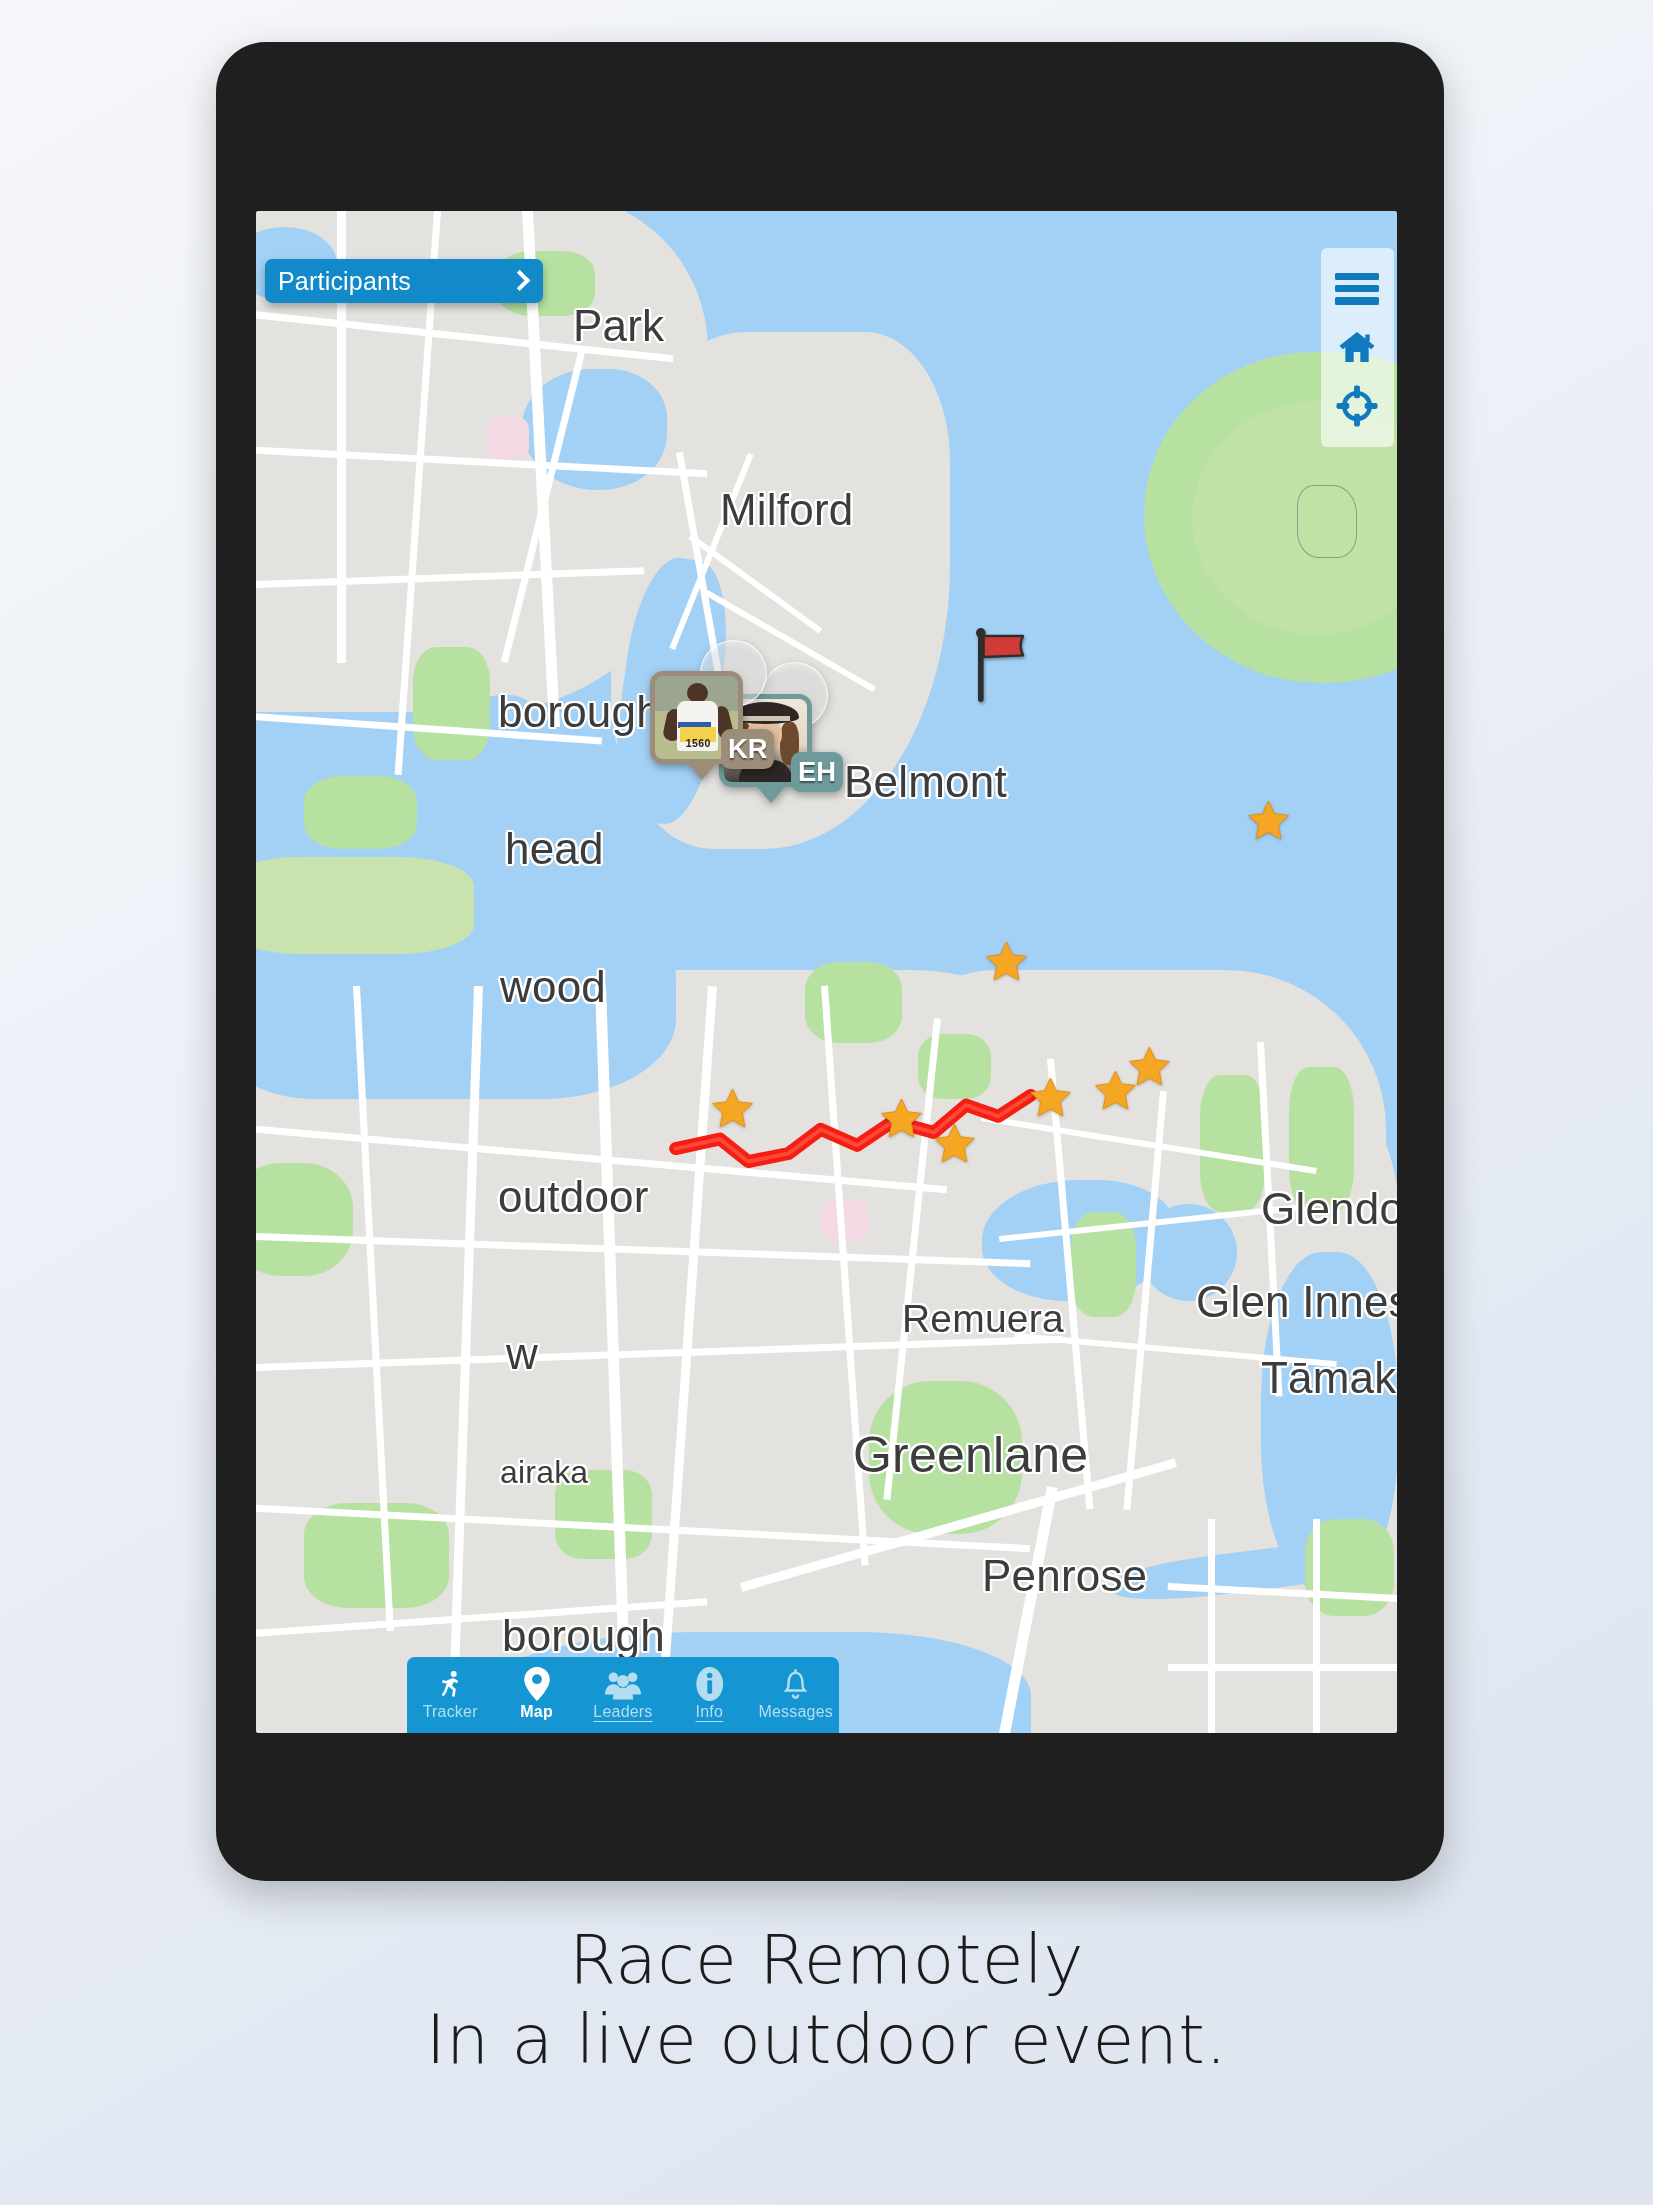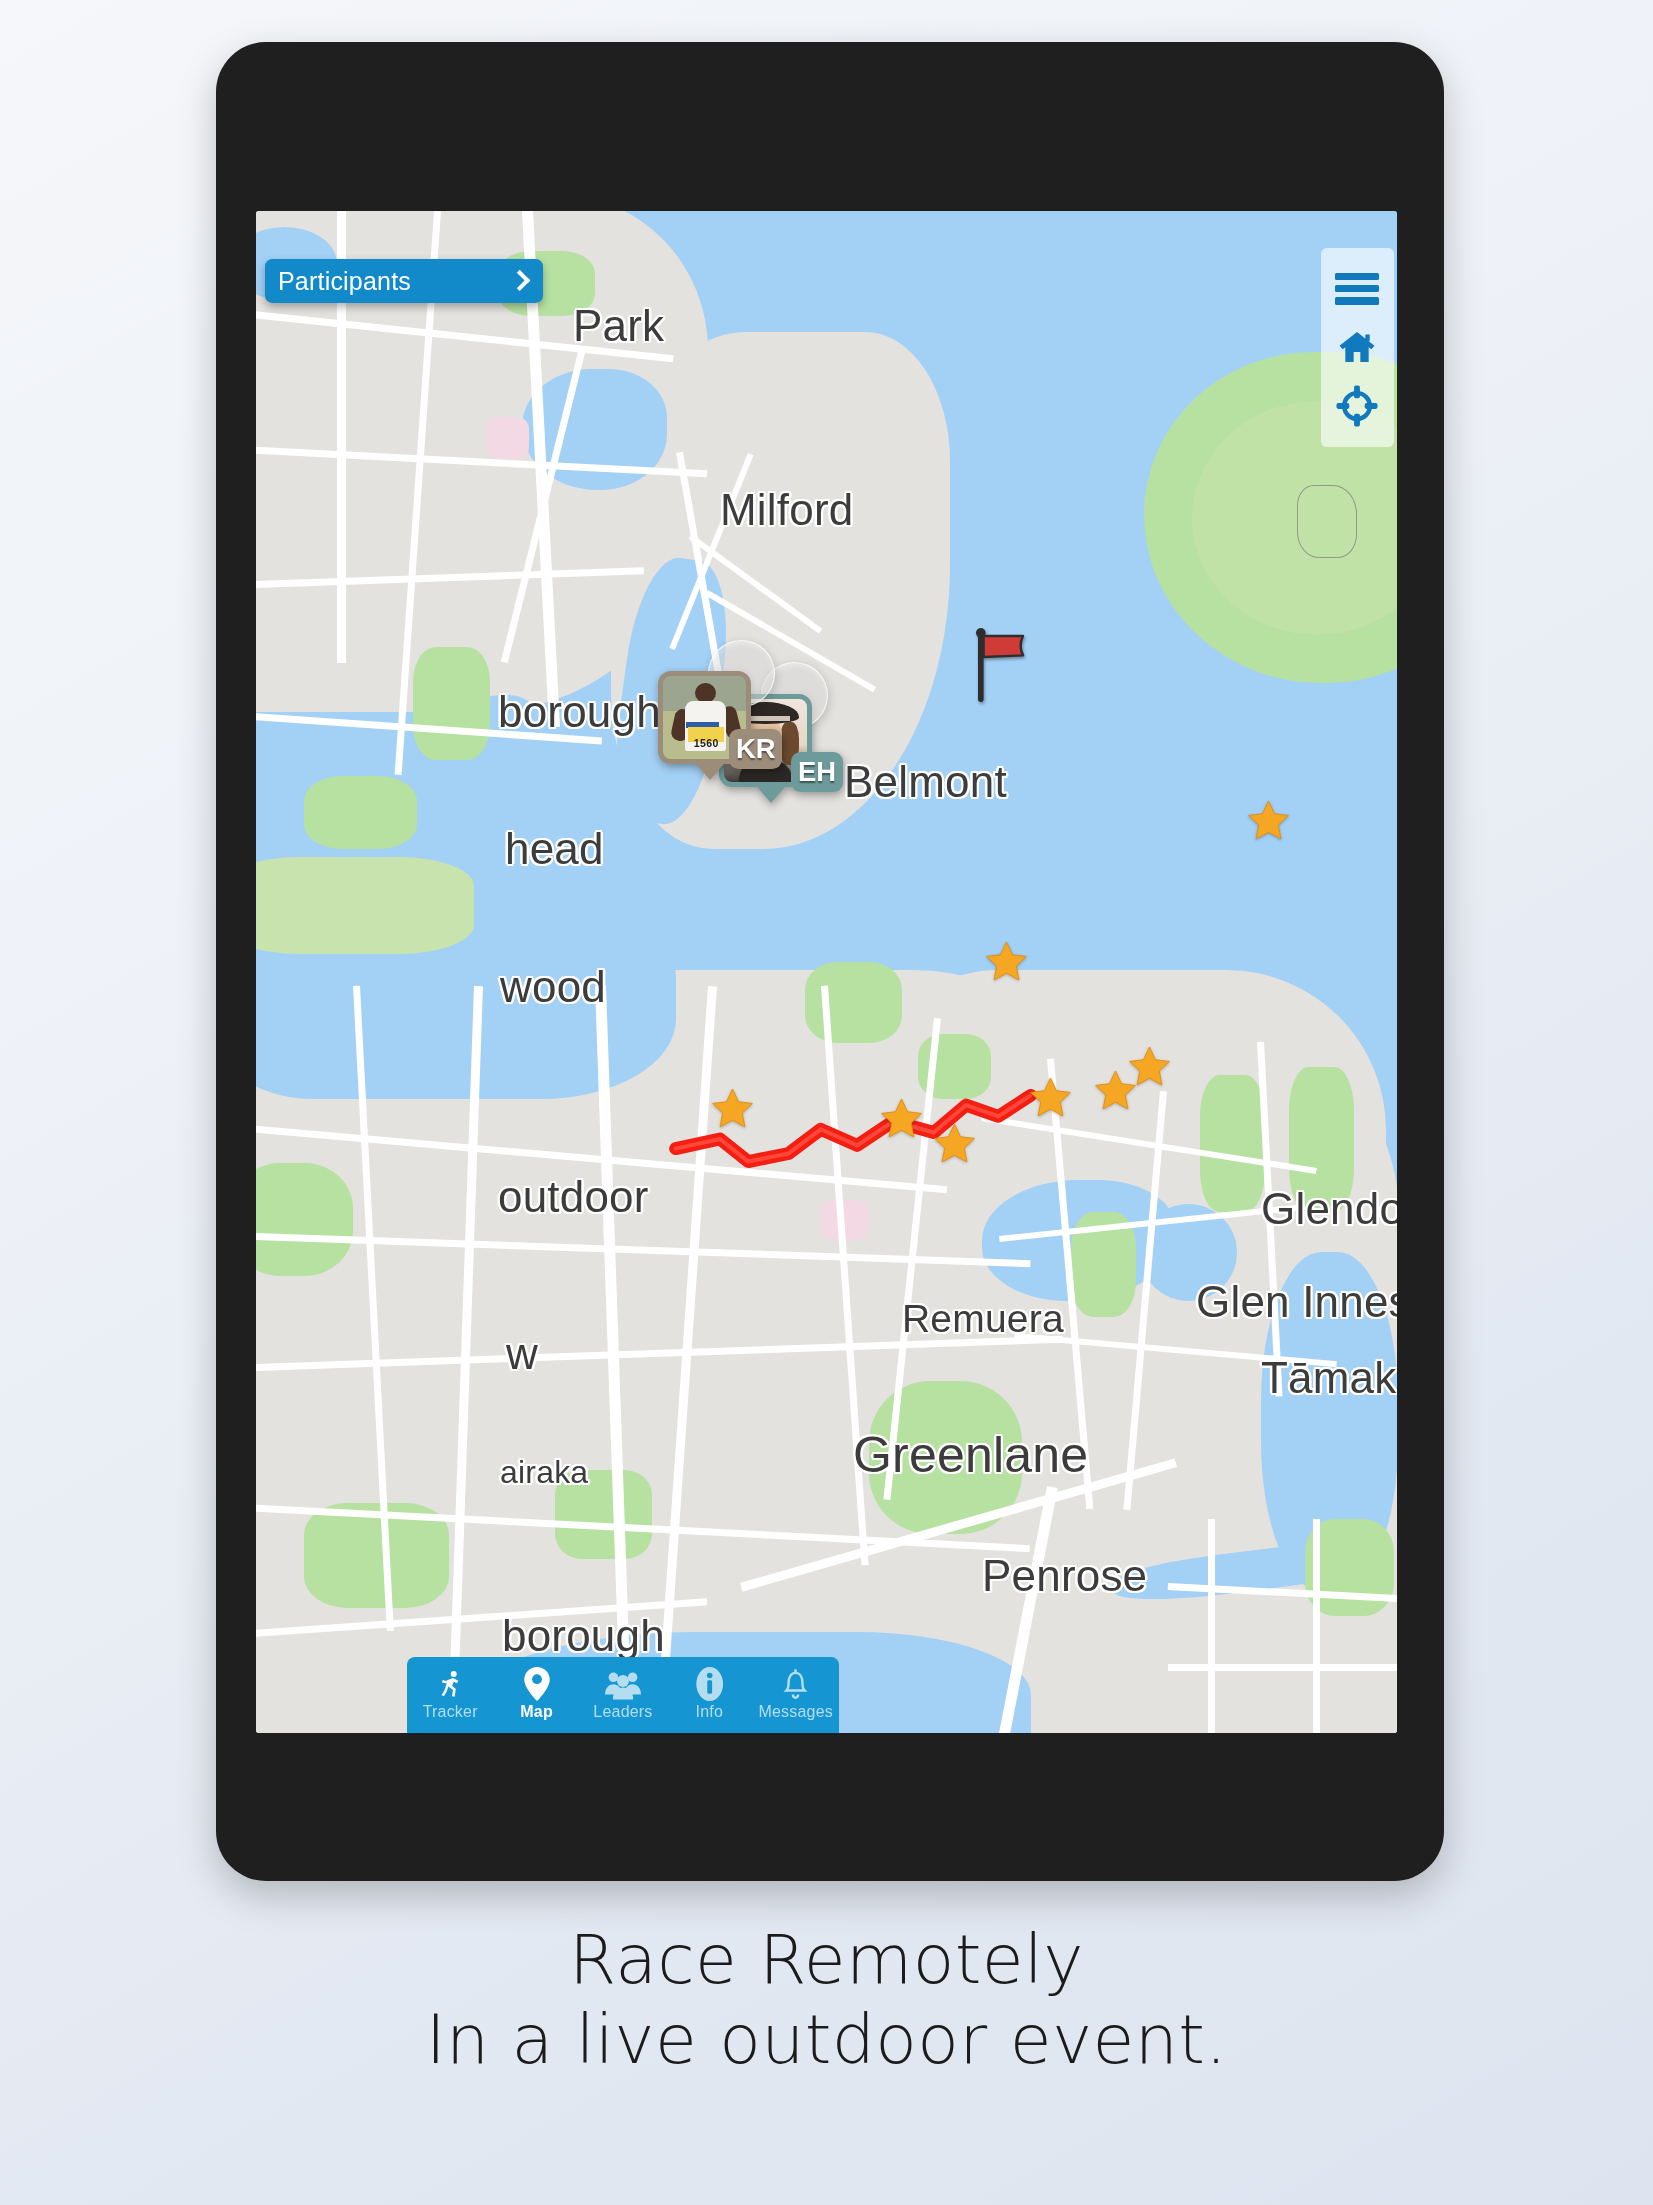--- a/index.html
+++ b/index.html
@@ -128,21 +128,21 @@
   #bottom-nav{
     position:absolute;left:151px;bottom:0;width:432px;height:76px;
     background:#1595d2;border-radius:8px 8px 0 0;
     display:flex;align-items:center;justify-content:space-around;
   }
   .navitem{display:flex;flex-direction:column;align-items:center;gap:1.6px;width:81px;cursor:pointer;}
   .navitem .nicon{height:32px;display:flex;align-items:flex-end;justify-content:center;}
   .navitem .nlabel{font-size:16px;letter-spacing:0.2px;}
   .navitem.active .nlabel{color:#ffffff;font-weight:bold;}
   .navitem .nlabel{color:#b4def0;}
-  .navitem.underl .nlabel{text-underline-offset:4px;}
+  .navitem.underl .nlabel{text-decoration:underline;text-underline-offset:4px;}
 
   
   #caption{
     position:absolute;left:0;right:0;top:1920px;text-align:center;
     color:#1b1b1b;font-family:"DejaVu Sans",sans-serif;
     font-size:68px;line-height:1.18;font-weight:300;letter-spacing:0.4px;
   }
   #caption div{font-stretch:condensed;text-align:center;}
 </style>
 </head>
@@ -281,21 +281,21 @@
             <path d="M12 1.6 L15.2 8.4 L22.6 9.3 L17.2 14.4 L18.6 21.8 L12 18.2 L5.4 21.8 L6.8 14.4 L1.4 9.3 L8.8 8.4 Z" fill="#f5a623" stroke="#e08e14" stroke-width="0.5"></path>
           </svg>
           <svg class="star" viewBox="0 0 24 24" style="left: 837px; top: 857px;">
             <path d="M12 1.6 L15.2 8.4 L22.6 9.3 L17.2 14.4 L18.6 21.8 L12 18.2 L5.4 21.8 L6.8 14.4 L1.4 9.3 L8.8 8.4 Z" fill="#f5a623" stroke="#e08e14" stroke-width="0.5"></path>
           </svg>
           <svg class="star" viewBox="0 0 24 24" style="left: 871px; top: 833px;">
             <path d="M12 1.6 L15.2 8.4 L22.6 9.3 L17.2 14.4 L18.6 21.8 L12 18.2 L5.4 21.8 L6.8 14.4 L1.4 9.3 L8.8 8.4 Z" fill="#f5a623" stroke="#e08e14" stroke-width="0.5"></path>
           </svg>
         </div>
 
-      <div class="pmarker" style="left:394px;top:460px;z-index:25;margin-left:8px;">
+      <div class="pmarker" style="left:394px;top:460px;z-index:25;">
         <div class="pulse" style="left:50px;top:-31px;"></div>
         <div class="pcard">
           <div class="ph-runner">
             <div class="arm"></div>
               <div class="arm2"></div>
             <div class="head"></div>
               <div class="body"></div>
             <div class="fort"></div>
             <div class="bib"></div>
             <div class="bibtxt">1560</div>

